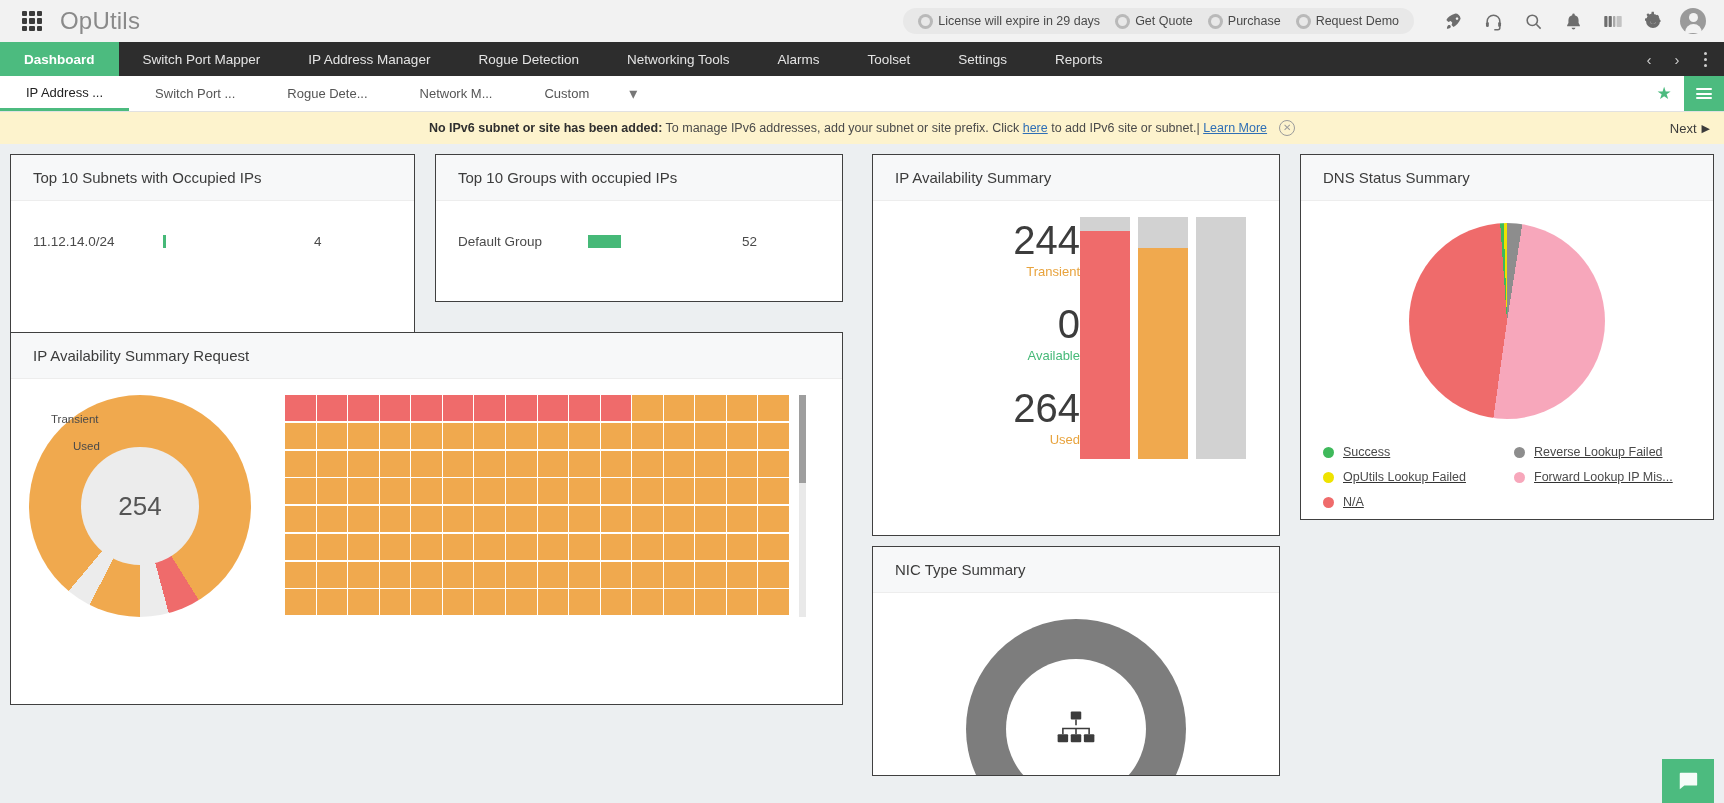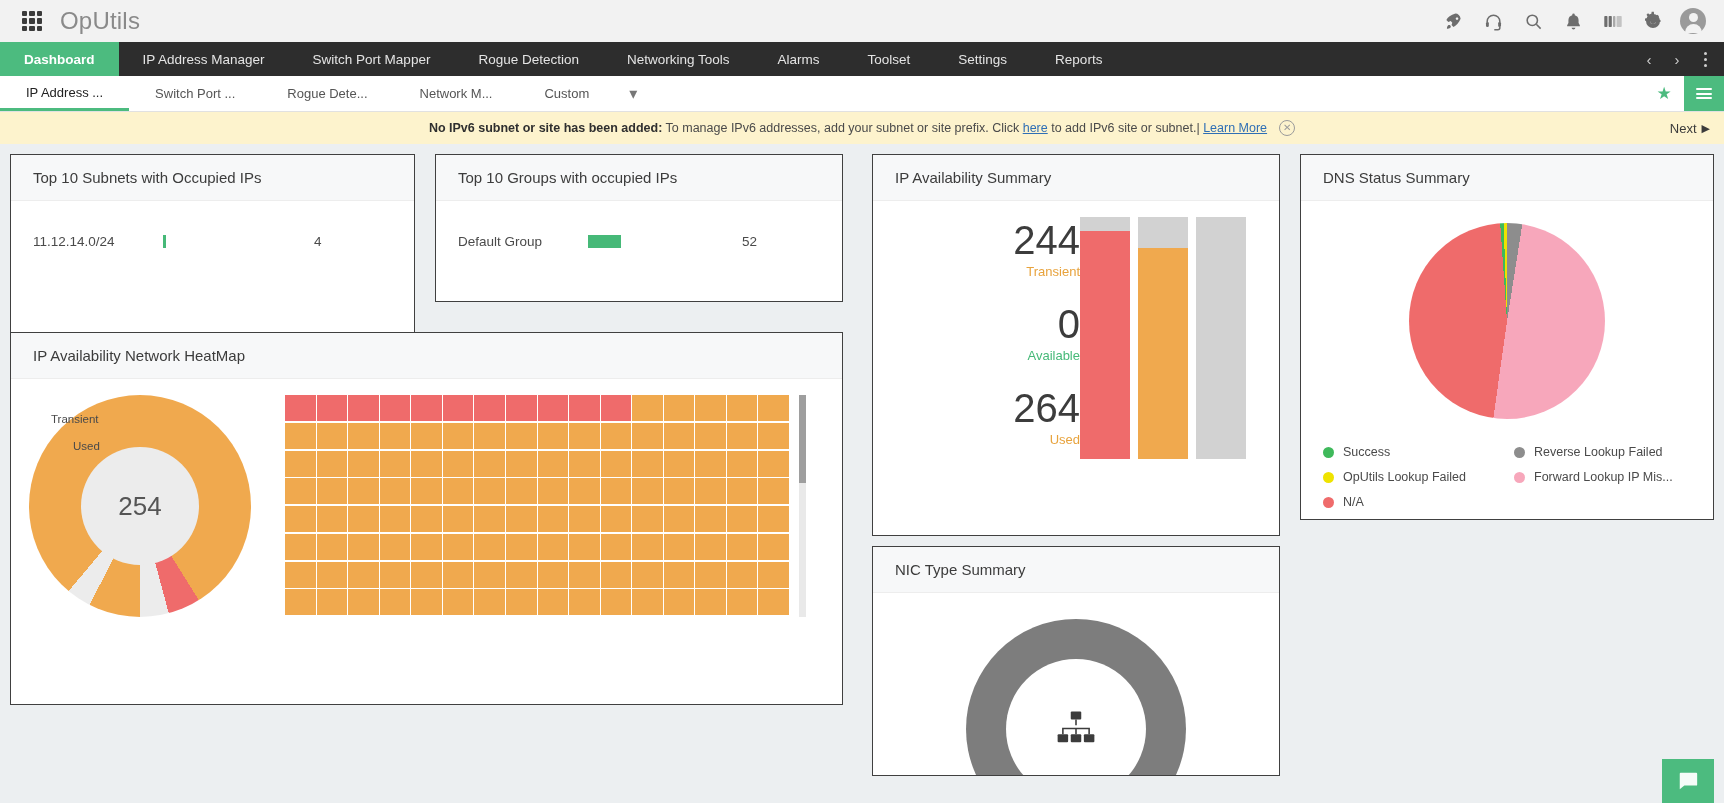--- a/index.html
+++ b/index.html
@@ -116,21 +116,21 @@
   .donut-lbl { position:absolute; font-size:11.5px; color:#4a4a4a; }
   .grid-heat { display:grid; grid-template-columns:repeat(16, 1fr); gap:0px;
     border-left:1px solid #fff; width:506px; }
   .grid-heat span { height:27px; border-right:1px solid #fff; border-bottom:1px solid #fff;
     display:block; }
   .heat-scroll { width:7px; background:#e9e9e9; margin-left:9px; position:relative; }
   .heat-scroll i { position:absolute; top:0; left:0; right:0; height:88px; background:#9e9e9e;
     display:block; }
 
   
-  .pie-body { padding:16px 22px 20px; }
+  .pie-body { padding:16px 22px 20px;text-decoration:underline; }
   .pie { width:196px; height:196px; border-radius:50%; margin:6px auto 0; }
   .legend { display:grid; grid-template-columns:1fr 1fr; gap:11px 14px; margin-top:26px;
     font-size:12.5px; color:#4a4a4a; }
   .legend div { display:flex; align-items:center; gap:9px; }
   .dot { width:11px; height:11px; border-radius:50%; flex:none; display:block; }
 
   
   .nic-body { display:flex; justify-content:center; padding:26px 0 0; }
   .nic-ring { width:220px; height:220px; border-radius:50%; background:#7d7d7d;
     position:relative; }
@@ -152,20 +152,38 @@
       <i></i>
       <i></i>
       <i></i>
       <i></i>
       <i></i>
       <i></i>
   </div>
   <div class="brand">OpUtils</div>
 
   <div class="topbar-right">
+    <div class="license-pill">
+      <div class="seg">
+        <span class="ciric"></span>
+        <span>License will expire in 29 days</span>
+      </div>
+      <div class="seg">
+        <span class="ciric"></span>
+        <span>Get Quote</span>
+      </div>
+      <div class="seg">
+        <span class="ciric"></span>
+        <span>Purchase</span>
+      </div>
+      <div class="seg">
+        <span class="ciric"></span>
+        <span>Request Demo</span>
+      </div>
+    </div>
 
     <div class="hdr-icons">
       <div class="hicon">
         <svg width="19" height="19" viewBox="0 0 24 24" fill="currentColor">
           <path d="M14.5 2c3 0 6 2.5 6.5 6.5-2 5-6 9-9 10.5l-2.5-2.5 1-3-2-2-3 1L3 10C4.5 7 8.5 3.5 14.5 2zm.8 5.2a1.6 1.6 0 1 0 2.3 2.3 1.6 1.6 0 0 0-2.3-2.3zM5 17c-1 1-1.3 3-1.3 4.3 1.3 0 3.3-.3 4.3-1.3.8-.8.8-2.2 0-3s-2.2-.8-3 0z"></path>
         </svg>
       </div>
       <div class="hicon">
         <svg width="19" height="19" viewBox="0 0 24 24" fill="none" stroke="currentColor" stroke-width="1.9">
           <path d="M4 13v-1a8 8 0 0 1 16 0v1"></path>
@@ -199,22 +217,22 @@
           <path d="M12 3.6a8.4 8.4 0 1 0 0 16.8 8.4 8.4 0 0 0 0-16.8zm0 12a3.6 3.6 0 1 1 0-7.2 3.6 3.6 0 0 1 0 7.2z"></path>
         </svg>
       </div>
       <div class="avatar"></div>
     </div>
   </div>
 </div>
 
 <div class="mainnav">
   <div class="item active">Dashboard</div>
+  <div class="item">Switch Port Mapper</div>
   <div class="item">IP Address Manager</div>
-  <div class="item">Switch Port Mapper</div>
   <div class="item">Rogue Detection</div>
   <div class="item">Networking Tools</div>
   <div class="item">Alarms</div>
   <div class="item">Toolset</div>
   <div class="item">Settings</div>
   <div class="item">Reports</div>
   <div class="nav-right">
     <div class="navarrow">‹</div>
     <div class="navarrow">›</div>
     <div class="kebab">
@@ -267,21 +285,21 @@
               <i class="bar" style="width:3px;"></i>
             </span>
           <span class="val" style="margin-left:31px;">4</span>
         </div>
       </div>
     </div>
   </div>
 
   <div class="col" style="left:0; top:178px; width:853px;">
     <div class="card" style="height:373px;">
-      <div class="card-head">IP Availability Network HeatMap</div>
+      <div class="card-head">IP Availability Summary Request</div>
       <div class="heat-body">
         <div class="donut-wrap">
           <div class="donut" style="background:conic-gradient(from 180deg, #f0a94e 0deg 27deg, #ececec 27deg 40deg, #f0a94e 40deg 328deg, #ef6b6b 328deg 345deg, #ececec 345deg 360deg);">
             <div class="hole">254</div>
           </div>
           <span class="donut-lbl" style="left:22px; top:18px;">Transient</span>
           <span class="donut-lbl" style="left:44px; top:45px;">Used</span>
         </div>
         <div class="grid-heat" id="heatgrid">
             <span style="background: rgb(239, 107, 107);"></span>

